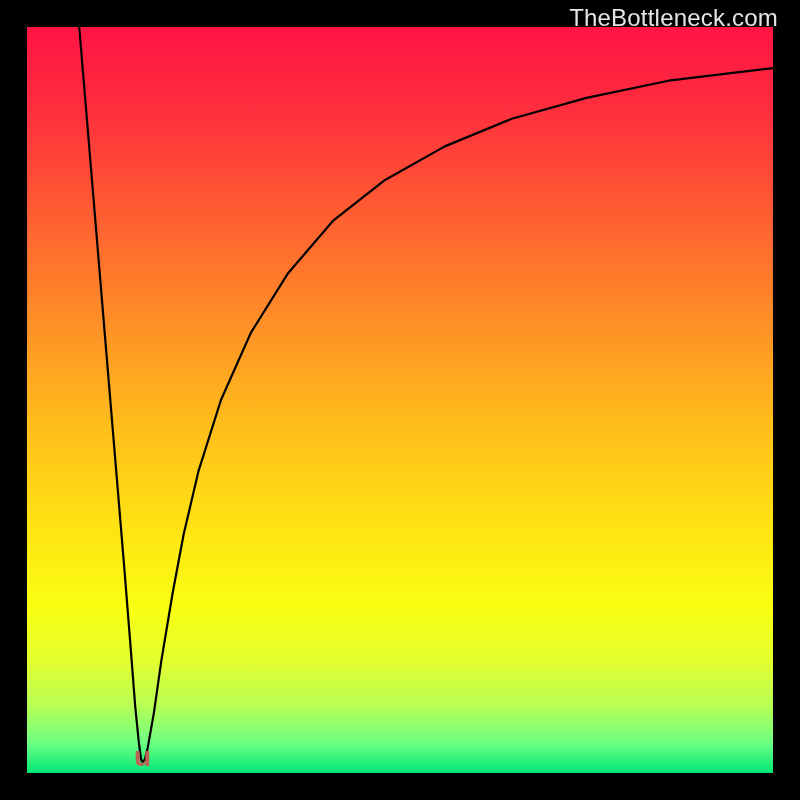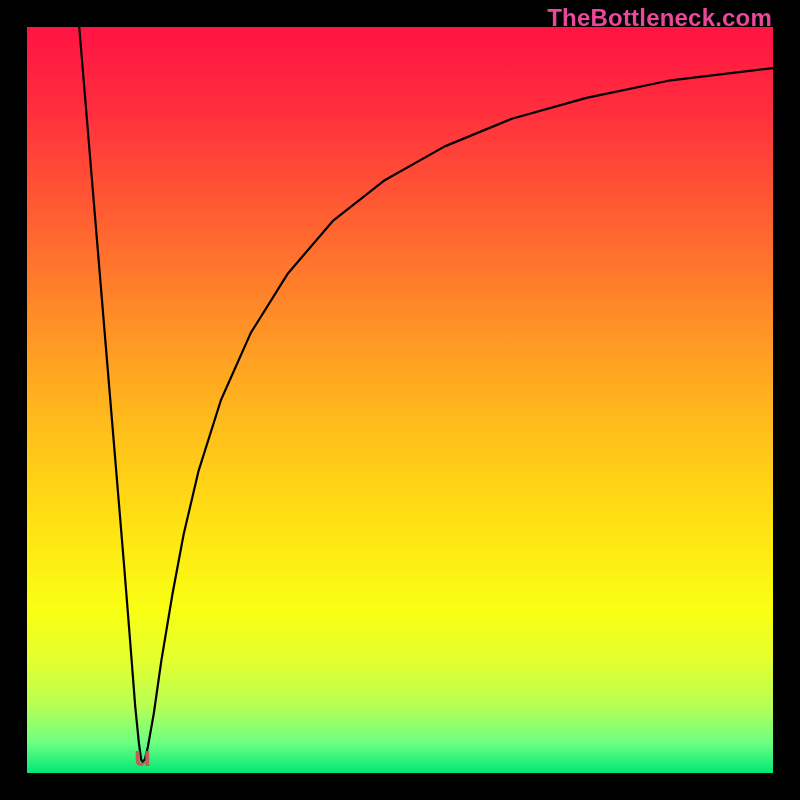--- a/index.html
+++ b/index.html
@@ -30,24 +30,24 @@
   .gradient {
     position: absolute;
     left: 0;
     top: 0;
     width: 100%;
     height: 100%;
   }
   .watermark {
     position: absolute;
     top: 4px;
-    right: 28px;
-    color: #ec4899;
+    right: 22px;
+    color: #e5e5e5;
     font-size: 24px;
-    font-weight: 700;
+    font-weight: 400;
     letter-spacing: 0.2px;
   }
   .curve {
     position: absolute;
     left: 0;
     top: 0;
     width: 100%;
     height: 100%;
   }
   .u-marker {

